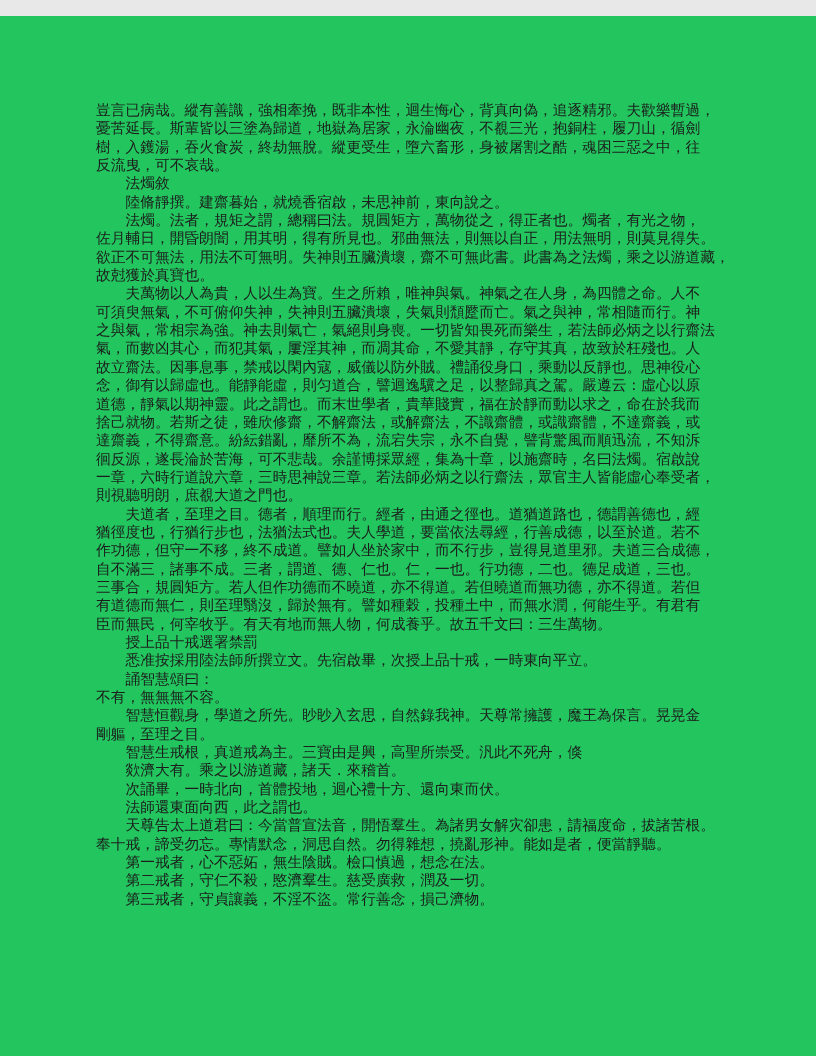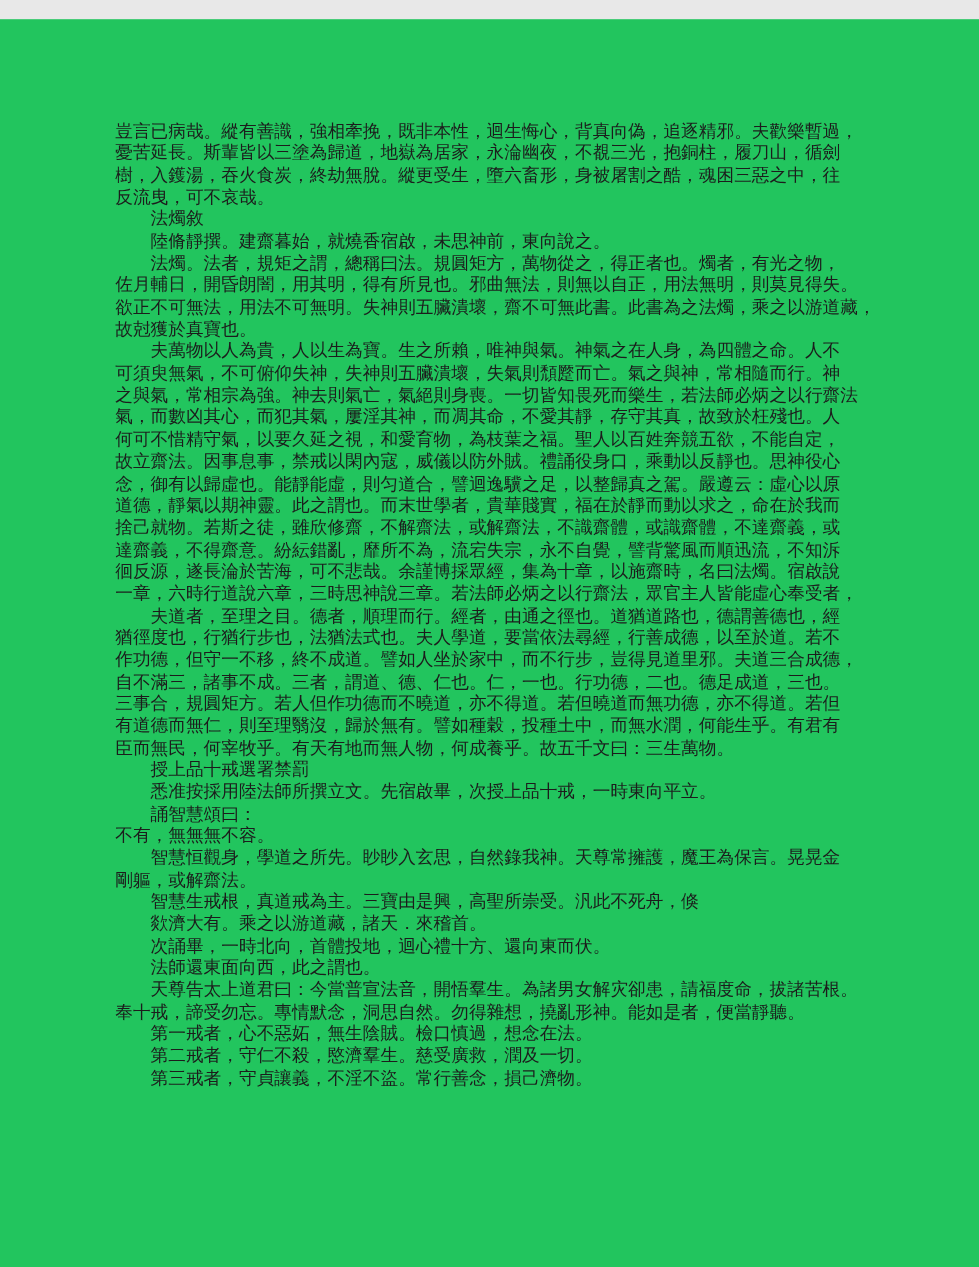--- a/index.html
+++ b/index.html
@@ -42,41 +42,41 @@
       <div class="line">　　法燭敘</div>
       <div class="line">　　陸脩靜撰。建齋暮始，就燒香宿啟，未思神前，東向說之。</div>
       <div class="line">　　法燭。法者，規矩之謂，總稱曰法。規圓矩方，萬物從之，得正者也。燭者，有光之物，</div>
       <div class="line">佐月輔日，開昏朗闇，用其明，得有所見也。邪曲無法，則無以自正，用法無明，則莫見得失。</div>
       <div class="line">欲正不可無法，用法不可無明。失神則五臟潰壞，齋不可無此書。此書為之法燭，乘之以游道藏，</div>
       <div class="line">故尅獲於真寶也。</div>
       <div class="line">　　夫萬物以人為貴，人以生為寶。生之所賴，唯神與氣。神氣之在人身，為四體之命。人不</div>
       <div class="line">可須臾無氣，不可俯仰失神，失神則五臟潰壞，失氣則頹蹷而亡。氣之與神，常相隨而行。神</div>
       <div class="line">之與氣，常相宗為強。神去則氣亡，氣絕則身喪。一切皆知畏死而樂生，若法師必炳之以行齋法</div>
       <div class="line">氣，而數凶其心，而犯其氣，屢淫其神，而凋其命，不愛其靜，存守其真，故致於枉殘也。人</div>
-      <div class="line">何可不惜精守氣，以要久延之視，和愛育物，為枝葉之福。聖人以百姓奔競五欲，不能自定，</div>
       <div class="line">故立齋法。因事息事，禁戒以閑內寇，威儀以防外賊。禮誦役身口，乘動以反靜也。思神役心</div>
       <div class="line">念，御有以歸虛也。能靜能虛，則匀道合，譬迴逸驥之足，以整歸真之駕。嚴遵云：虛心以原</div>
       <div class="line">道德，靜氣以期神靈。此之謂也。而末世學者，貴華賤實，福在於靜而動以求之，命在於我而</div>
       <div class="line">捨己就物。若斯之徒，雖欣修齋，不解齋法，或解齋法，不識齋體，或識齋體，不達齋義，或</div>
       <div class="line">達齋義，不得齋意。紛紜錯亂，靡所不為，流宕失宗，永不自覺，譬背驚風而順迅流，不知泝</div>
       <div class="line">徊反源，遂長淪於苦海，可不悲哉。余謹博採眾經，集為十章，以施齋時，名曰法燭。宿啟說</div>
       <div class="line">一章，六時行道說六章，三時思神說三章。若法師必炳之以行齋法，眾官主人皆能虛心奉受者，</div>
+      <div class="line">則視聽明朗，庶覩大道之門也。</div>
       <div class="line">　　夫道者，至理之目。德者，順理而行。經者，由通之徑也。道猶道路也，德謂善德也，經</div>
       <div class="line">猶徑度也，行猶行步也，法猶法式也。夫人學道，要當依法尋經，行善成德，以至於道。若不</div>
       <div class="line">作功德，但守一不移，終不成道。譬如人坐於家中，而不行步，豈得見道里邪。夫道三合成德，</div>
       <div class="line">自不滿三，諸事不成。三者，謂道、德、仁也。仁，一也。行功德，二也。德足成道，三也。</div>
       <div class="line">三事合，規圓矩方。若人但作功德而不曉道，亦不得道。若但曉道而無功德，亦不得道。若但</div>
       <div class="line">有道德而無仁，則至理翳沒，歸於無有。譬如種穀，投種土中，而無水潤，何能生乎。有君有</div>
       <div class="line">臣而無民，何宰牧乎。有天有地而無人物，何成養乎。故五千文曰：三生萬物。</div>
       <div class="line">　　授上品十戒選署禁罰</div>
       <div class="line">　　悉准按採用陸法師所撰立文。先宿啟畢，次授上品十戒，一時東向平立。</div>
       <div class="line">　　誦智慧頌曰：</div>
       <div class="line">不有，無無無不容。</div>
       <div class="line">　　智慧恒觀身，學道之所先。眇眇入玄思，自然錄我神。天尊常擁護，魔王為保言。晃晃金</div>
-      <div class="line">剛軀，或解齋法。</div>
+      <div class="line">剛軀，至理之目。</div>
       <div class="line">　　智慧生戒根，真道戒為主。三寶由是興，高聖所崇受。汎此不死舟，倏</div>
       <div class="line">　　欻濟大有。乘之以游道藏，諸天．來稽首。</div>
       <div class="line">　　次誦畢，一時北向，首體投地，迴心禮十方、還向東而伏。</div>
       <div class="line">　　法師還東面向西，此之謂也。</div>
       <div class="line">　　天尊告太上道君曰：今當普宣法音，開悟羣生。為諸男女解灾卻患，請福度命，拔諸苦根。</div>
       <div class="line">奉十戒，諦受勿忘。專情默念，洞思自然。勿得雜想，撓亂形神。能如是者，便當靜聽。</div>
       <div class="line">　　第一戒者，心不惡妬，無生陰賊。檢口慎過，想念在法。</div>
       <div class="line">　　第二戒者，守仁不殺，愍濟羣生。慈受廣救，潤及一切。</div>
       <div class="line">　　第三戒者，守貞讓義，不淫不盜。常行善念，損己濟物。</div>
     </div>

